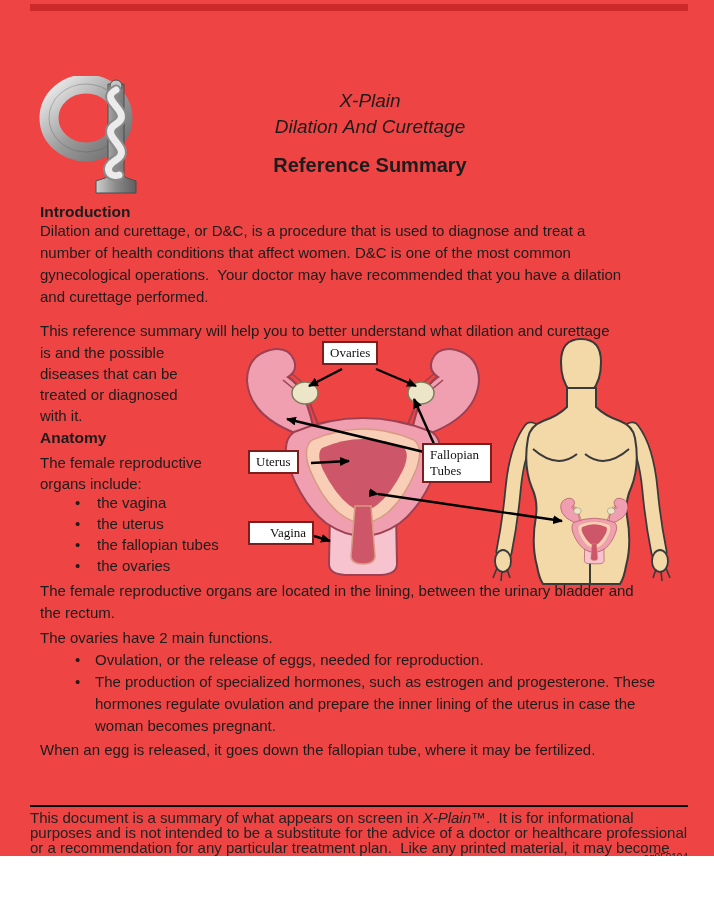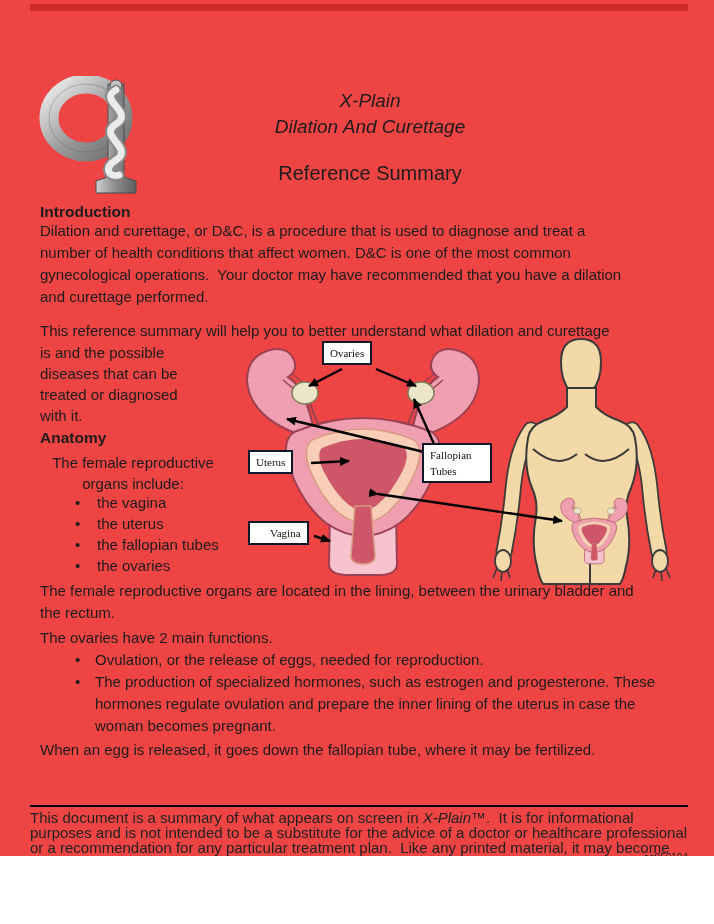--- a/index.html
+++ b/index.html
@@ -3,42 +3,42 @@
 <meta charset="utf-8">
 <style>
   html,body{margin:0;padding:0;background:#ffffff;}
   .page{position:relative;width:714px;height:856px;background:#ef4444;overflow:hidden;
         font-family:"Liberation Sans","DejaVu Sans",sans-serif;color:#1c1c1c;}
   .abs{position:absolute;}
   .topbar{left:30px;top:4px;width:658px;height:7px;}
   .logo{left:38px;top:76px;width:124px;height:124px;}
   .titleblock{left:30px;top:88px;width:680px;text-align:center;line-height:26px;}
   .title-i{font-style:italic;font-size:19px;}
-  .title-b{font-weight:normal;font-size:20px;margin-top:20px;}
+  .title-b{font-weight:bold;font-size:20px;margin-top:12px;}
   .h1{font-weight:bold;font-size:15.5px;}
   .body-txt{font-size:15px;line-height:22px;white-space:pre-wrap;}
   .nw{white-space:nowrap;}
   .intro-h{left:40px;top:203px;}
   .intro-p{left:40px;top:220px;width:600px;}
   .sum-l1{left:40px;top:320px;width:660px;}
   .sum-rest{left:40px;top:342px;width:162px;line-height:21px;}
   .anat-h{left:40px;top:429px;}
-  .anat-lead{left:40px;top:452px;width:186px;line-height:21px;text-align:center;}
+  .anat-lead{left:40px;top:452px;width:186px;line-height:21px;}
   .anat-bullets{left:75px;top:494px;}
   .anat-bullets .row{display:flex;height:21px;font-size:15px;}
   .anat-bullets .b{width:22px;}
   .pelvis-p{left:40px;top:580px;width:615px;}
   .ova-lead{left:40px;top:627px;width:640px;}
   .ova-bullets{left:75px;top:649px;}
   .ova-bullets .row{display:flex;font-size:15px;line-height:22px;}
   .ova-bullets .b{width:20px;flex:none;}
   .ova-bullets .t{width:572px;white-space:pre-wrap;}
   .egg-p{left:40px;top:739px;width:660px;}
-  .diagram-label{position:absolute;background:#fff;border:2px solid #0f172a;
-      font-family:"Liberation Serif","DejaVu Serif",serif;font-size:11px;color:#111;
+  .diagram-label{position:absolute;background:#fff;border:2px solid #7f1d1d;
+      font-family:"Liberation Serif","DejaVu Serif",serif;font-size:13px;color:#111;
       padding:2px 6px;line-height:16px;}
   .lbl-ovaries{left:322px;top:341px;}
   .lbl-uterus{left:248px;top:450px;font-family:Liberation Serif, serif;}
   .lbl-ft{left:422px;top:443px;width:54px;}
   .lbl-vagina{left:248px;top:521px;padding-left:20px;}
   .footrule{left:30px;top:805px;width:658px;height:2px;background:#000;}
   .disclaimer{left:30px;top:810px;width:658px;font-size:15px;line-height:15px;white-space:pre-wrap;color:#222;}
   .cpy{left:30px;top:852px;font-size:10.5px;white-space:pre;color:#222;}
   .docid{right:26px;top:852px;font-size:10px;color:#222;}
   .lastrev{left:30px;top:866px;font-size:10.5px;font-weight:bold;color:#111;}

